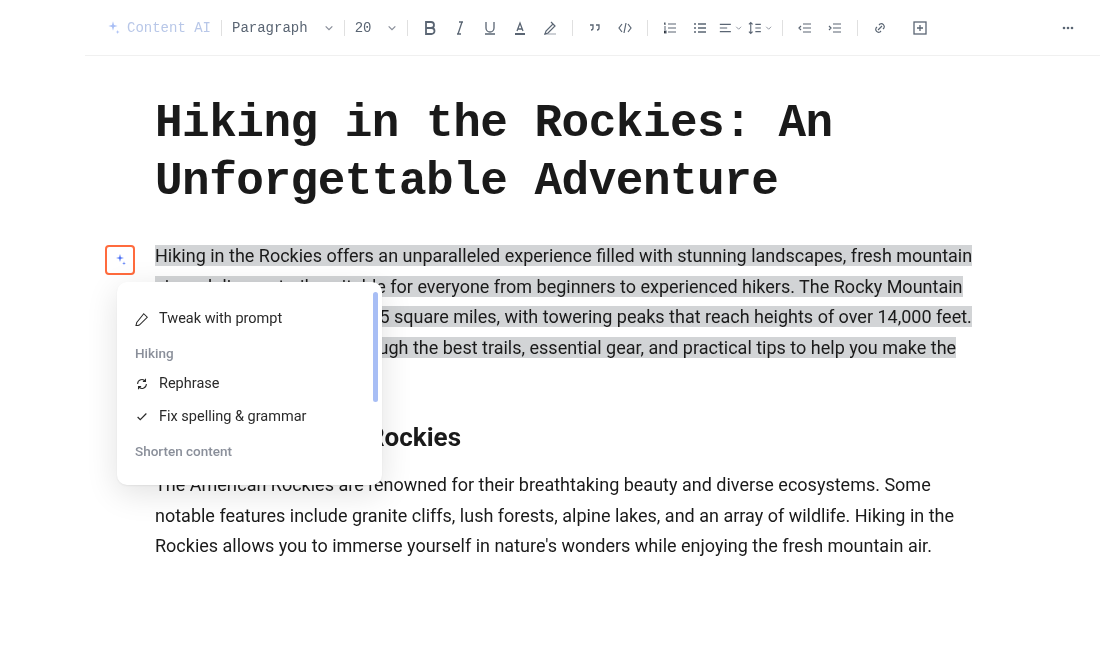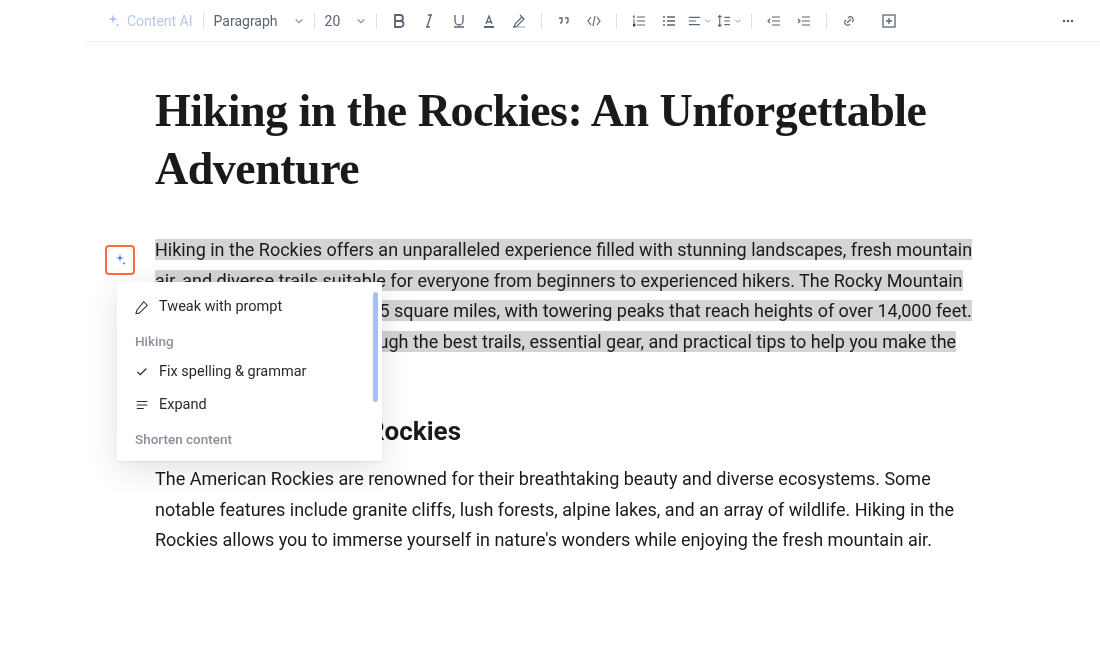--- a/index.html
+++ b/index.html
@@ -11,22 +11,23 @@
   overflow: hidden;
 }
 
 
 .toolbar {
   display: flex;
   align-items: center;
   padding: 8px 20px;
   gap: 6px;
   border-bottom: 1px solid #f0f0f0;
-  height: 42px;
+  height: 56px;
   margin-left: 85px;
+  font-family: Liberation Mono, monospace;
 }
 .tb-divider {
   width: 1px;
   height: 16px;
   background: #e0e0e0;
   margin: 0 4px;
 }
 .content-ai-btn {
   display: flex;
   align-items: center;
@@ -62,26 +63,26 @@
 }
 .tb-icon svg { width: 16px; height: 16px; }
 .more-icon { margin-left: auto; }
 
 
 .doc {
   padding: 40px 120px 20px 155px;
   position: relative;
 }
 .doc-title {
-  font-family: Liberation Serif, serif;
+  font-family: Liberation Mono, monospace;
   font-size: 46px;
   font-weight: 900;
   line-height: 1.25;
   color: #1a1a1a;
-  margin-bottom: 38px;
+  margin-bottom: 30px;
   letter-spacing: -0.5px;
 }
 .para {
   font-size: 18px;
   line-height: 1.7;
   color: #1a1a1a;
   margin-bottom: 28px;
 }
 .para .sel {
   background: #d2d4d6;
@@ -110,23 +111,23 @@
 }
 .ai-margin-btn svg { width: 16px; height: 16px; }
 
 
 .ai-menu {
   position: absolute;
   left: 117px;
   top: 282px;
   width: 265px;
   background: #fff;
-  border-radius: 2px;
+  border-radius: 10px;
   box-shadow: 0 8px 32px rgba(0,0,0,0.12), 0 1px 2px rgba(0,0,0,0.06);
-  padding: 8px 0;
+  padding: 20px 0;
 }
 .ai-menu .scroll-indicator {
   position: absolute;
   right: 4px;
   top: 10px;
   width: 5px;
   height: 110px;
   background: #a8bef5;
   border-radius: 3px;
 }
@@ -294,24 +295,24 @@
   <div class="scroll-indicator"></div>
   <div class="menu-item">
     <svg viewBox="0 0 16 16">
         <path d="M10 2l4 4-9 9-4 1 1-4 8-10z" stroke="#2a2a2a" stroke-width="1.2" fill="none"></path>
       </svg>
     <span>Tweak with prompt</span>
   </div>
   <div class="menu-header">Hiking</div>
   <div class="menu-item">
     <svg viewBox="0 0 16 16">
-        <path d="M3 8l3 3 7-7" stroke="#2a2a2a" stroke-width="1.4" fill="none"></path>
-      </svg>
-    <span>Fix spelling &amp; grammar</span>
+        <path d="M3 8a5 5 0 019-3M13 8a5 5 0 01-9 3M12 2v3h-3M4 14v-3h3" stroke="#2a2a2a" stroke-width="1.2" fill="none"></path>
+      </svg>
+    <span>Rephrase</span>
   </div>
   <div class="menu-item">
     <svg viewBox="0 0 16 16">
-        <path d="M2 4h12M2 8h12M2 12h8" stroke="#2a2a2a" stroke-width="1.4"></path>
-      </svg>
-    <span>Expand</span>
+        <path d="M3 8l3 3 7-7" stroke="#2a2a2a" stroke-width="1.4" fill="none"></path>
+      </svg>
+    <span>Fix spelling &amp; grammar</span>
   </div>
   <div class="menu-header">Shorten content</div>
 </div>
 
 </body></html>

